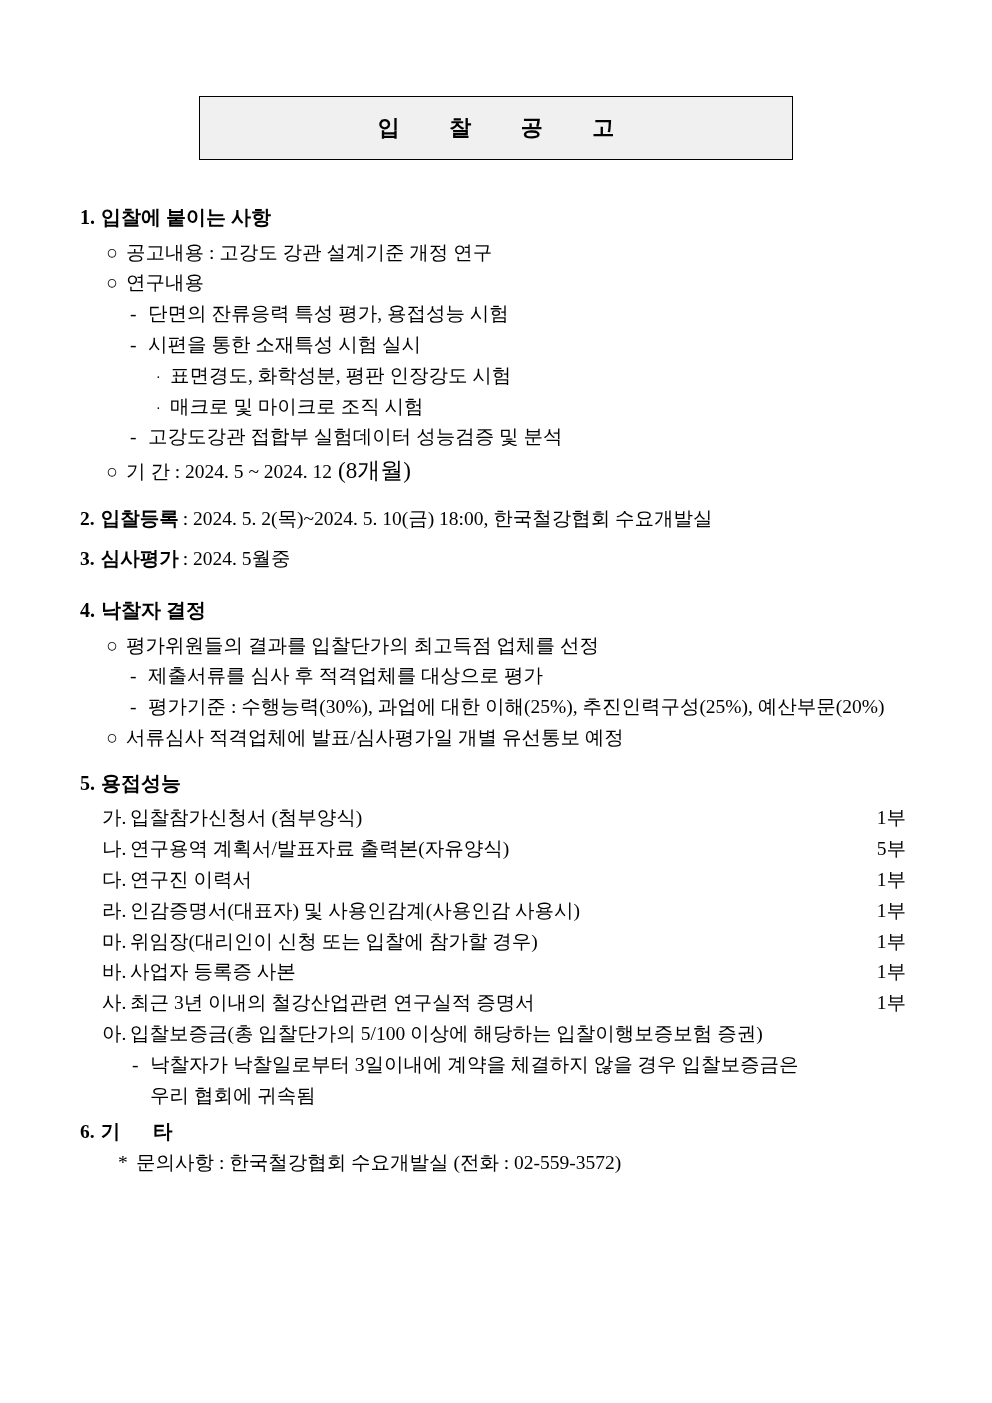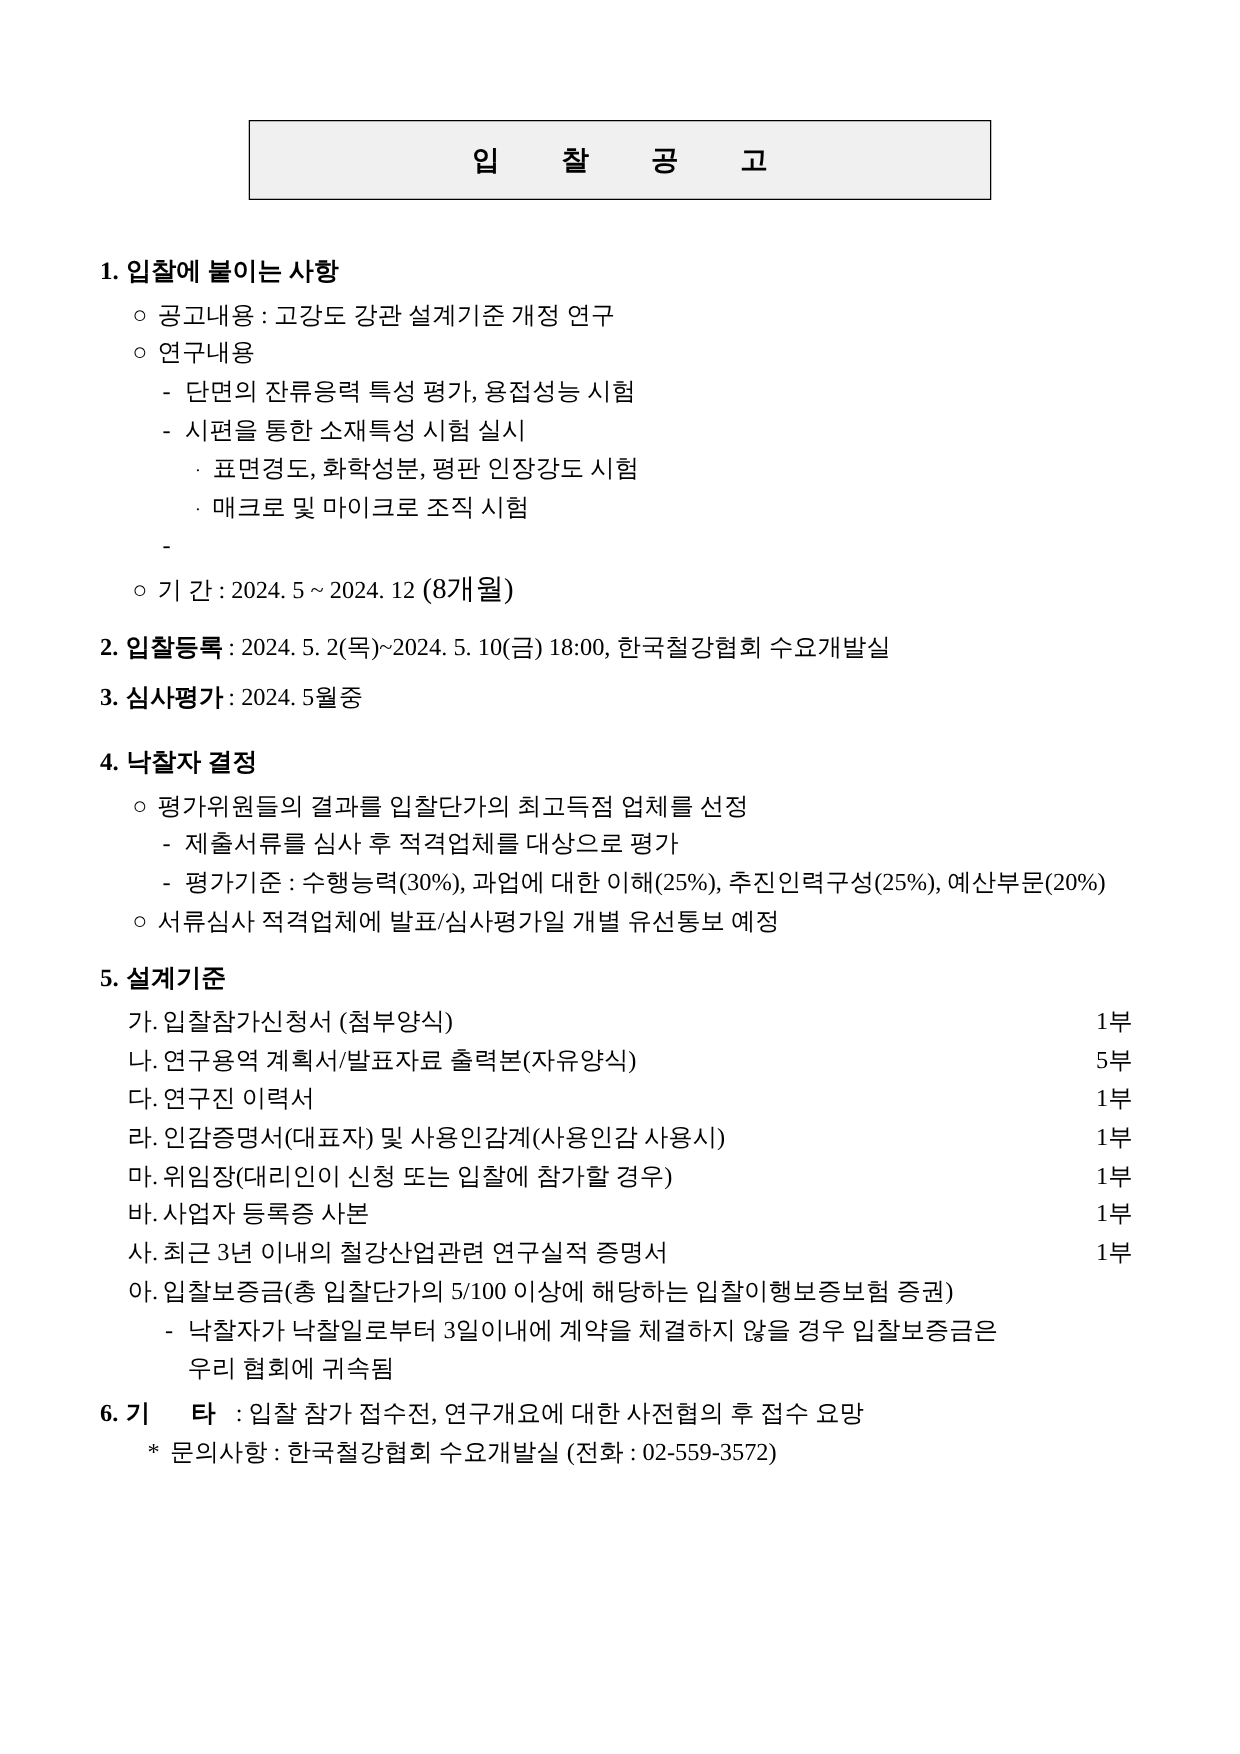--- a/index.html
+++ b/index.html
@@ -155,20 +155,21 @@
     <div class="lvl3">
       <span class="mk">·</span>
       <span>표면경도, 화학성분, 평판 인장강도 시험</span>
     </div>
     <div class="lvl3">
       <span class="mk">·</span>
       <span>매크로 및 마이크로 조직 시험</span>
     </div>
     <div class="lvl2">
       <span class="mk">-</span>
+      <span>고강도강관 접합부 실험데이터 성능검증 및 분석</span>
     </div>
     <div class="lvl1">
       <span class="mk">○</span>
       <span>기   간 : 2024. 5 ~ 2024. 12</span>
       <span class="small" style="margin-left:6px;">(8개월)</span>
     </div>
 
     <div class="inline-row mt14">
       <span class="num">2.</span>
       <span style="font-weight:bold;">입찰등록</span>
@@ -197,21 +198,21 @@
       <span class="mk">-</span>
       <span>평가기준 : 수행능력(30%), 과업에 대한 이해(25%), 추진인력구성(25%), 예산부문(20%)</span>
     </div>
     <div class="lvl1">
       <span class="mk">○</span>
       <span>서류심사 적격업체에 발표/심사평가일 개별 유선통보 예정</span>
     </div>
 
     <div class="sec-head inline-row tight">
       <span class="num">5.</span>
-      <span>설계기준</span>
+      <span>용접성능</span>
     </div>
 
     <div class="qual-list">
       <div class="qual-row">
         <span class="qual-label">가.</span>
         <span class="qual-text">입찰참가신청서 (첨부양식)</span>
         <span class="qual-count">1부</span>
       </div>
       <div class="qual-row">
         <span class="qual-label">나.</span>
@@ -251,21 +252,20 @@
       <div class="qual-sub">
         <span class="mk">-</span>
         <span>낙찰자가 낙찰일로부터 3일이내에 계약을 체결하지 않을 경우 입찰보증금은</span>
       </div>
       <div style="margin-left:48px;">우리 협회에 귀속됨</div>
     </div>
 
     <div class="inline-row mt6">
       <span class="num">6.</span>
       <span class="spaced-label">기     타</span>
-      <span style="margin-left:2px;">: 입찰 참가 접수전, 연구개요에 대한 사전협의 후 접수 요망</span>
     </div>
     <div class="note">
       <span class="mk">*</span>
       <span>문의사항 : 한국철강협회 수요개발실 (전화 : 02-559-3572)</span>
     </div>
 
   </div>
 </div>
 
 </body></html>

